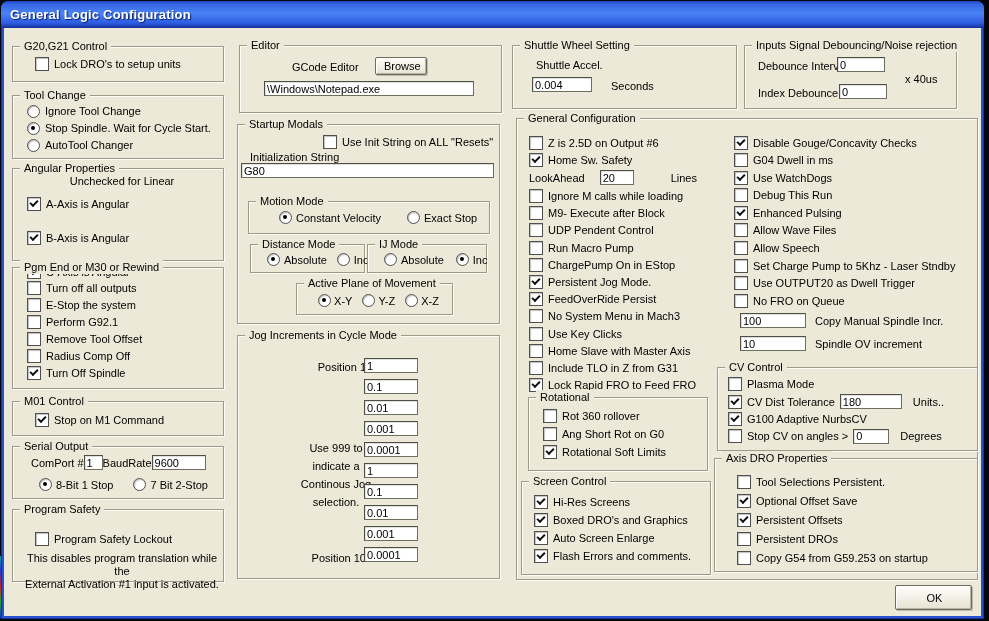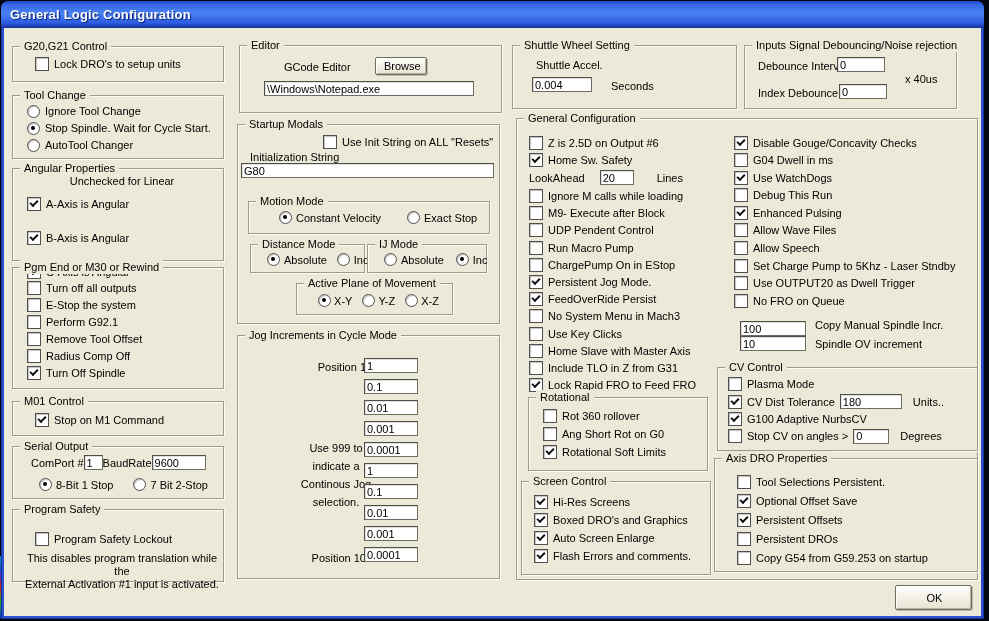--- a/index.html
+++ b/index.html
@@ -151,21 +151,21 @@
       <span class="lbl">Program Safety Lockout</span>
     </div>
     <div class="abs note" style="left:0;right:0;top:42px">
       <div>This disables program translation while the</div>
       <div>External Activation #1 input is activated.</div>
     </div>
   </div>
 
   <div class="g" style="left:239px;top:45px;width:261px;height:66px">
     <span class="t">Editor</span>
-    <span class="abs lbl" style="left:36px;top:15px">GCode Editor</span>
+    <span class="abs lbl" style="left:44px;top:15px">GCode Editor</span>
     <button class="btn abs" style="left:135px;top:11px;width:52px;height:18px">Browse</button>
     <input class="tf abs" style="left: 24px; top: 35px; width: 204px;" value="\Windows\Notepad.exe">
   </div>
 
   <div class="g" style="left:237px;top:124px;width:261px;height:198px">
     <span class="t">Startup Modals</span>
     <div class="row abs" style="left:77px;top:10px">
       <span class="cb"></span>
       <span class="lbl">Use Init String on ALL  "Resets"</span>
     </div>
@@ -268,21 +268,21 @@
           <span class="cb"></span>
           <span class="lbl">Z is 2.5D on Output #6</span>
         </div>
       <div class="row" style="height:15px">
           <span class="cb on"></span>
           <span class="lbl">Home Sw. Safety</span>
         </div>
       <div class="row" style="height:17px;gap:15px">
         <span class="lbl">LookAhead</span>
         <input class="tf" style="width: 28px;" value="20">
-        <span class="lbl" style="margin-left:8px">Lines</span>
+        <span class="lbl" style="margin-left:22px">Lines</span>
       </div>
       <div class="row" style="height:15px">
           <span class="cb"></span>
           <span class="lbl">Ignore M calls while loading</span>
         </div>
       <div class="row" style="height:15px">
           <span class="cb"></span>
           <span class="lbl">M9- Execute after Block</span>
         </div>
       <div class="row" style="height:15px">
@@ -364,21 +364,21 @@
           <span class="cb"></span>
           <span class="lbl">Use OUTPUT20 as Dwell Trigger</span>
         </div>
       <div class="row" style="height:15px">
           <span class="cb"></span>
           <span class="lbl">No FRO on Queue</span>
         </div>
     </div>
 
     <div class="row abs" style="left:215px;top:194px;gap:9px">
-      <input class="tf" style="width: 60px; margin-top: 8px;" value="100">
+      <input class="tf" style="width: 60px;" value="100">
       <span class="lbl">Copy Manual Spindle Incr.</span>
     </div>
     <div class="row abs" style="left:215px;top:217px;gap:9px">
       <input class="tf" style="width: 60px;" value="10">
       <span class="lbl">Spindle OV increment</span>
     </div>
 
     <div class="g" style="left:11px;top:278px;width:178px;height:72px">
       <span class="t">Rotational</span>
       <div class="col" style="left:14px;top:11px;gap:4px">

